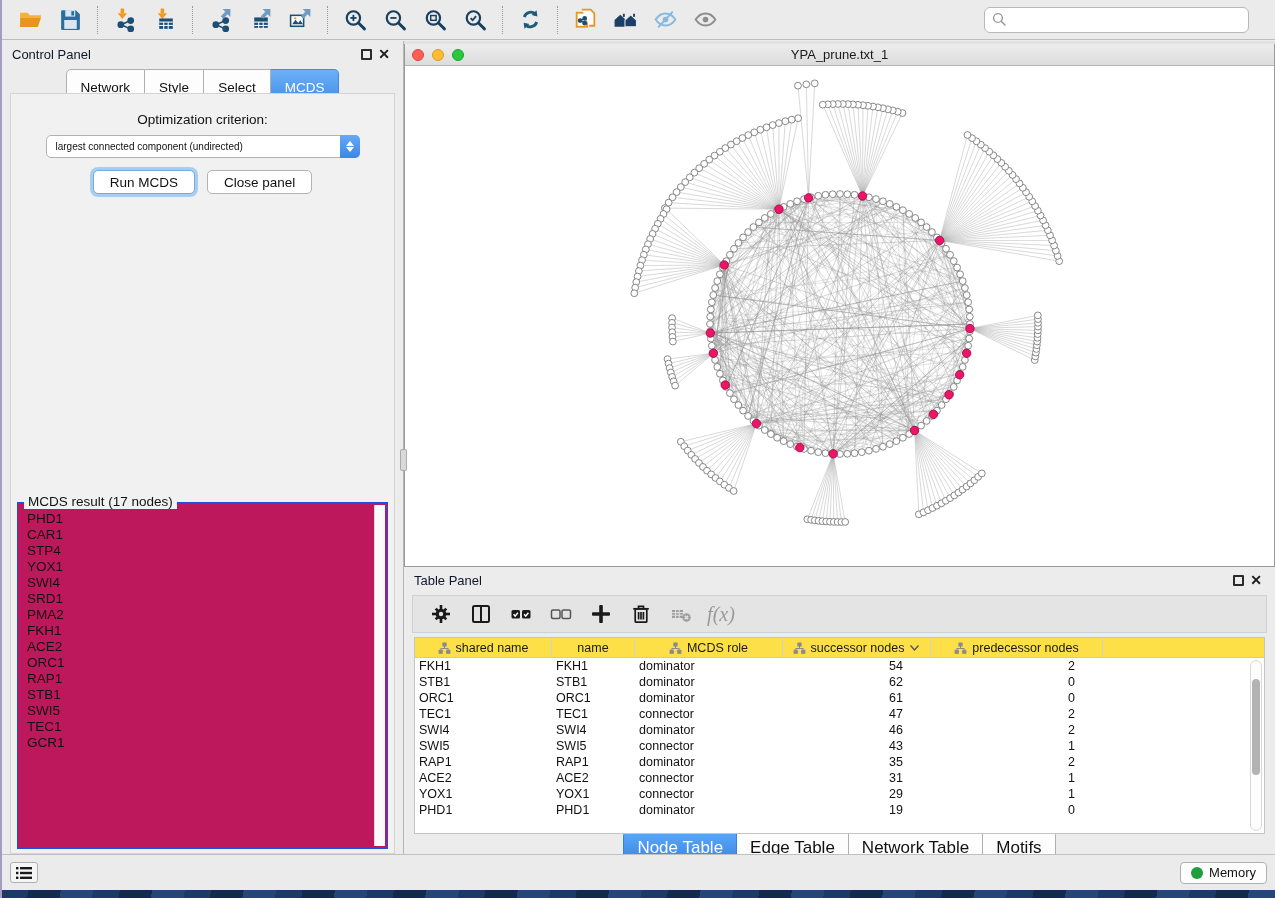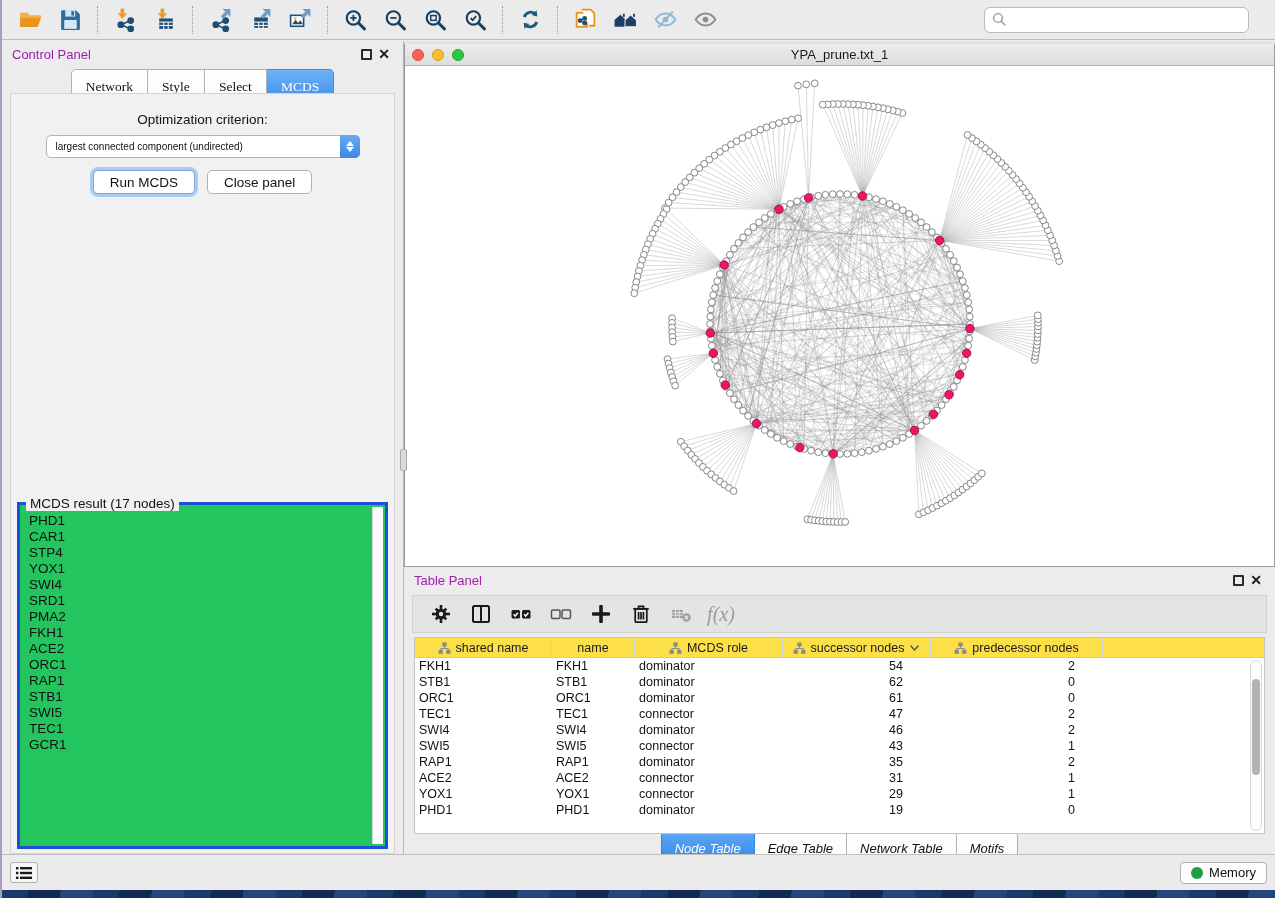--- a/index.html
+++ b/index.html
@@ -19,51 +19,51 @@
   .search-wrap svg { flex:0 0 auto; }
   .search-wrap input { border:none; outline:none; flex:1; height:20px; margin-left:5px; font-size:13px; background:transparent; }
 
   
   .main { position:absolute; left:0; top:41px; right:0; bottom:36px; display:flex; }
   .left-panel { width:404px; background:#ececec; border-right:1px solid #b5b5b5; position:relative; }
   .splitter-handle { position:absolute; right:-4px; top:408px; width:7px; height:22px; background:#d9d9d9;
                      border:1px solid #aaa; border-radius:2px; z-index:5; cursor:col-resize; }
 
   .panel-header { height:26px; display:flex; align-items:center; padding:0 10px; }
-  .panel-title { font-size:13px; color:#a21caf; }
+  .panel-title { font-size:13px; color:#0f172a; }
   .panel-header .spacer { flex:1; }
   .float-btn, .close-btn { width:18px; height:18px; display:flex; align-items:center; justify-content:center; cursor:pointer; }
   .float-box { width:11px; height:11px; border:2px solid #2a2a2a; border-radius:1px; }
   .close-x { font-weight:bold; font-size:14px; color:#1a1a1a; line-height:1; }
 
   .ctrl-tabs { display:flex; justify-content:center; margin-top:2px; }
   .tab { height:36px; padding:0 14px; background:#fdfdfd; border:1px solid #b0b0b0; border-left:none;
-         display:flex; align-items:center; font-size:13.5px; cursor:pointer;font-family:Liberation Serif, serif; }
+         display:flex; align-items:center; font-size:13.5px; cursor:pointer; }
   .tab:first-child { border-left:1px solid #b0b0b0; border-radius:5px 0 0 5px; }
   .tab:last-child { border-radius:0 5px 5px 0; }
   .tab.selected { background:linear-gradient(#6db1f7,#3d8ce8); color:#fff; border-color:#3d8ce8; }
 
   .ctrl-inner { position:absolute; left:8px; right:8px; top:52px; bottom:8px; background:#f1f1f1;
                 border:1px solid #d4d4d4; }
   .opt-label { text-align:center; margin-top:18px; font-size:13.5px; }
   .combo { margin:8px auto 0 auto; width:314px; height:23px; background:#fff; border:1px solid #b3b3b3;
            border-radius:5px; display:flex; align-items:center; cursor:pointer; position:relative; }
   .combo-text { flex:1; padding-left:9px; font-size:10px; white-space:nowrap; }
   .combo-stepper { width:20px; height:23px; margin:-1px -1px -1px 0; border-radius:0 5px 5px 0;
                    background:linear-gradient(#68a9f5,#3c86e8); display:flex; flex-direction:column;
                    align-items:center; justify-content:center; gap:1px; }
   .combo-stepper .up { width:0; height:0; border-left:4px solid transparent; border-right:4px solid transparent; border-bottom:5px solid #fff; }
   .combo-stepper .down { width:0; height:0; border-left:4px solid transparent; border-right:4px solid transparent; border-top:5px solid #fff; }
   .btn-row { display:flex; justify-content:center; gap:12px; margin-top:12px; }
   .push-btn { height:24px; padding:0 16px; background:#fff; border:1px solid #b3b3b3; border-radius:5px;
               font-size:13.5px; display:flex; align-items:center; cursor:pointer; }
   .push-btn.focused { box-shadow:0 0 0 3px #a8cdf2; border-color:#7aa8d8; }
 
-  .result-box { position:absolute; left:6px; right:6px; top:408px; bottom:4px; border:3px solid #1d4ed8;
-                background:#22c55e; }
+  .result-box { position:absolute; left:6px; right:6px; top:408px; bottom:4px; border:1px solid #1d4ed8;
+                background:#be185d; }
   .result-legend { position:absolute; top:-9px; left:6px; background:#f1f1f1; padding:0 4px; font-size:13.5px; }
   .result-list { position:absolute; inset:8px 14px 2px 2px; overflow:hidden; }
   .result-item { font-size:13.5px; line-height:16px; padding-left:7px; cursor:default; }
   .result-scroll { position:absolute; top:2px; bottom:2px; right:2px; width:11px; background:#fafafa;
                    border-left:1px solid #d8d8d8; }
 
   
   .right-col { flex:1; display:flex; flex-direction:column; background:#e2e2e2; }
   .net-window { height:523px; display:flex; flex-direction:column; border:1px solid #9a9a9a; border-top:none; margin-top:3px; background:#fff; }
   .net-titlebar { height:22px; background:linear-gradient(#ededed,#dcdcdc); border-bottom:1px solid #b5b5b5;
@@ -91,21 +91,21 @@
         font-size:12.5px; color:#1a1a1a; overflow:hidden; cursor:pointer; }
   .trow { display:flex; height:16px; align-items:center; cursor:default; }
   .td { font-size:12.5px; padding:0 4px; overflow:hidden; white-space:nowrap; }
   .td.num { text-align:right; }
   .tbody-scroll { position:absolute; top:22px; bottom:2px; right:2px; width:12px; background:#fdfdfd;
                   border:1px solid #d8d8d8; border-radius:6px; }
   .tbody-thumb { position:absolute; top:18px; left:1px; width:8px; height:96px; background:#b3b3b3; border-radius:4px; cursor:grab; }
 
   .table-tabs { height:28px; display:flex; justify-content:center; align-items:center; }
   .ttab { height:35px; padding:0 13px; background:#fdfdfd; border:1px solid #b0b0b0; border-left:none;
-          display:flex; align-items:center; font-size:13px; cursor:pointer;font-style:italic; }
+          display:flex; align-items:center; font-size:17px; cursor:pointer; }
   .ttab:first-child { border-left:1px solid #b0b0b0; border-radius:5px 0 0 5px; }
   .ttab:last-child { border-radius:0 5px 5px 0; }
   .ttab.selected { background:linear-gradient(#5ea7f5,#2f84e6); color:#fff; border-color:#2f84e6; }
 
   
   .statusbar { position:absolute; left:0; right:0; bottom:8px; height:36px; background:#ebebeb;
                border-top:1px solid #c0c0c0; display:flex; align-items:center; padding:0 8px; }
   .status-left-btn { width:28px; height:21px; background:#f6f6f6; border:1px solid #b0b0b0; border-radius:3px;
                      display:flex; align-items:center; justify-content:center; cursor:pointer; }
   .memory-btn { margin-left:auto; height:22px; background:#fdfdfd; border:1px solid #b0b0b0; border-radius:4px;

